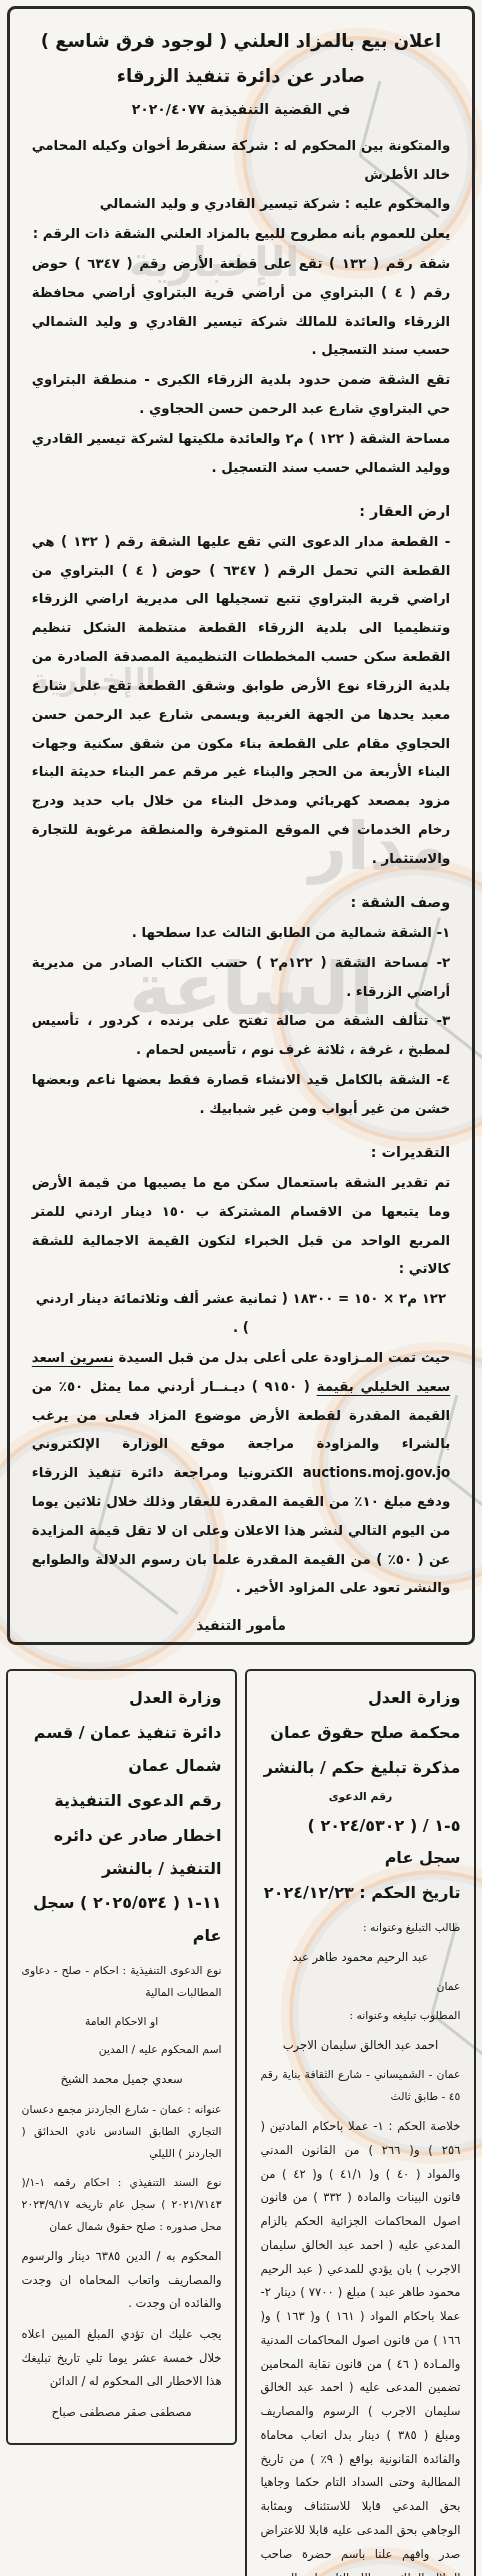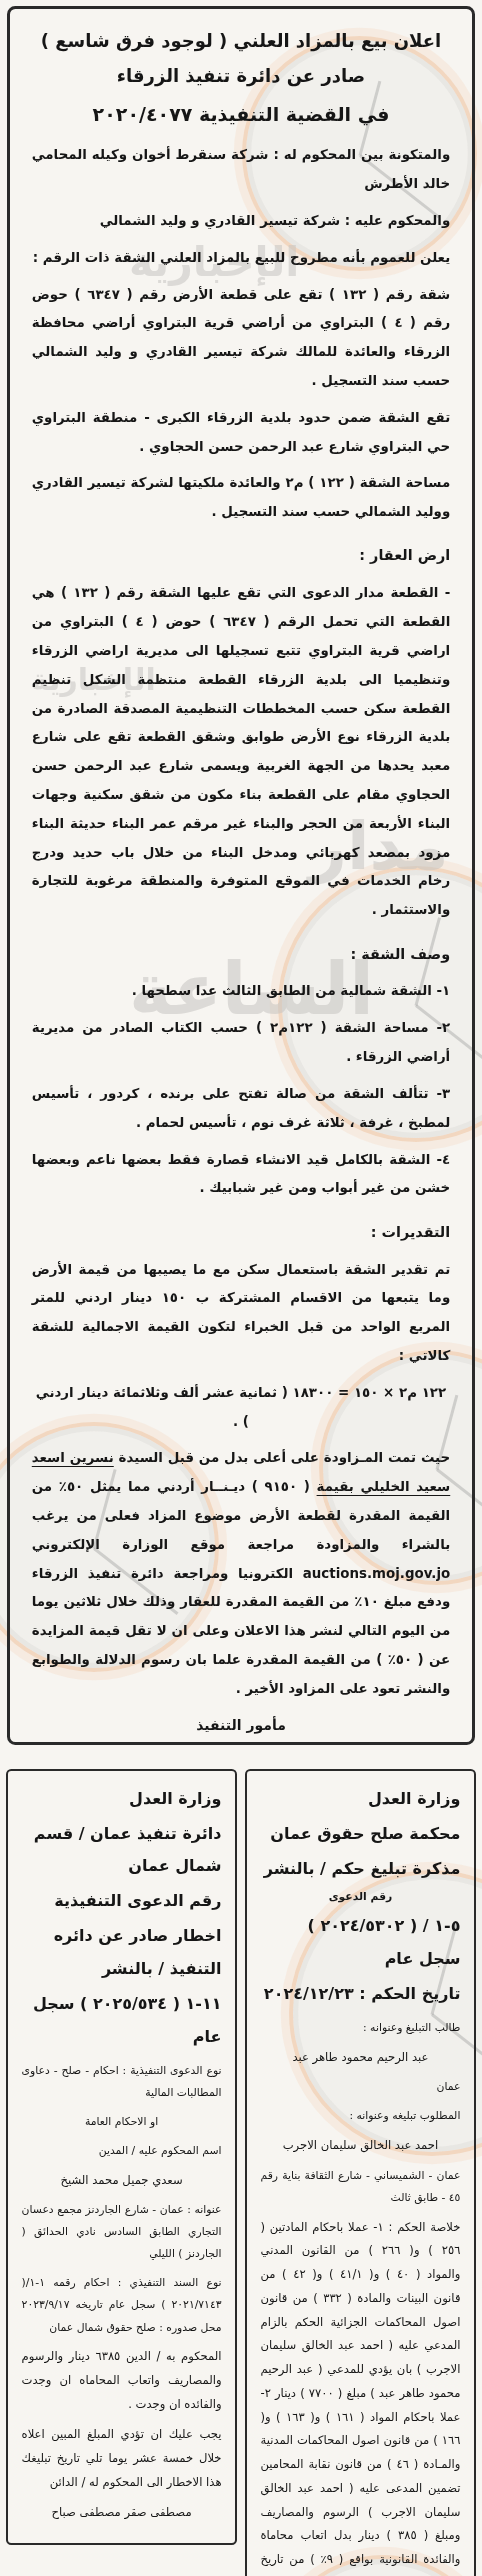--- a/index.html
+++ b/index.html
@@ -37,24 +37,24 @@
   
   .box{
     position:relative; z-index:1;
     border:3.1px solid #2a2a2a;
     border-radius:8.2px;
     background:transparent;
   }
   
   .box-a1{margin:6.2px 7.2px 0; padding:13.4px 21.6px 9.3px; min-height:796px;}
   .t1{font-size:18px; font-weight:bold; text-align:center; line-height:1.95; margin:0;}
-  .t2{font-size:19px; font-weight:bold; text-align:center; line-height:1.9; margin:3.1px 0 9.3px;}
+  .t2{font-size:14px; font-weight:bold; text-align:center; line-height:1.9; margin:3.1px 0 9.3px;}
   .box-a1 p.bl{
     font-size:13.4px; font-weight:bold; text-align:justify;
-    line-height:2.15; margin:8px 0;
+    line-height:2.15; margin:1px 0;
   }
   .box-a1 p.hl{font-size:14.4px; margin-top:13.4px;}
   .box-a1 p.ctr{text-align:center;}
   .u{text-decoration:underline; text-underline-offset:4.1px;}
   .big-sum{font-size:14.4px;}
   .sig-a1{font-size:14px; font-weight:bold; text-align:center; margin:13.4px 15.5px 0; }
   
   .two-col{display:flex; gap:8.2px; margin:24px 6.2px 0; align-items:flex-start; position:relative; z-index:1;}
   .col{flex:1; display:flex; flex-direction:column; gap:27px; min-width:0;}
   .box-sm{border:2.6px solid #2a2a2a; border-radius:5.2px; padding:9.3px 13.4px 11.3px;}

